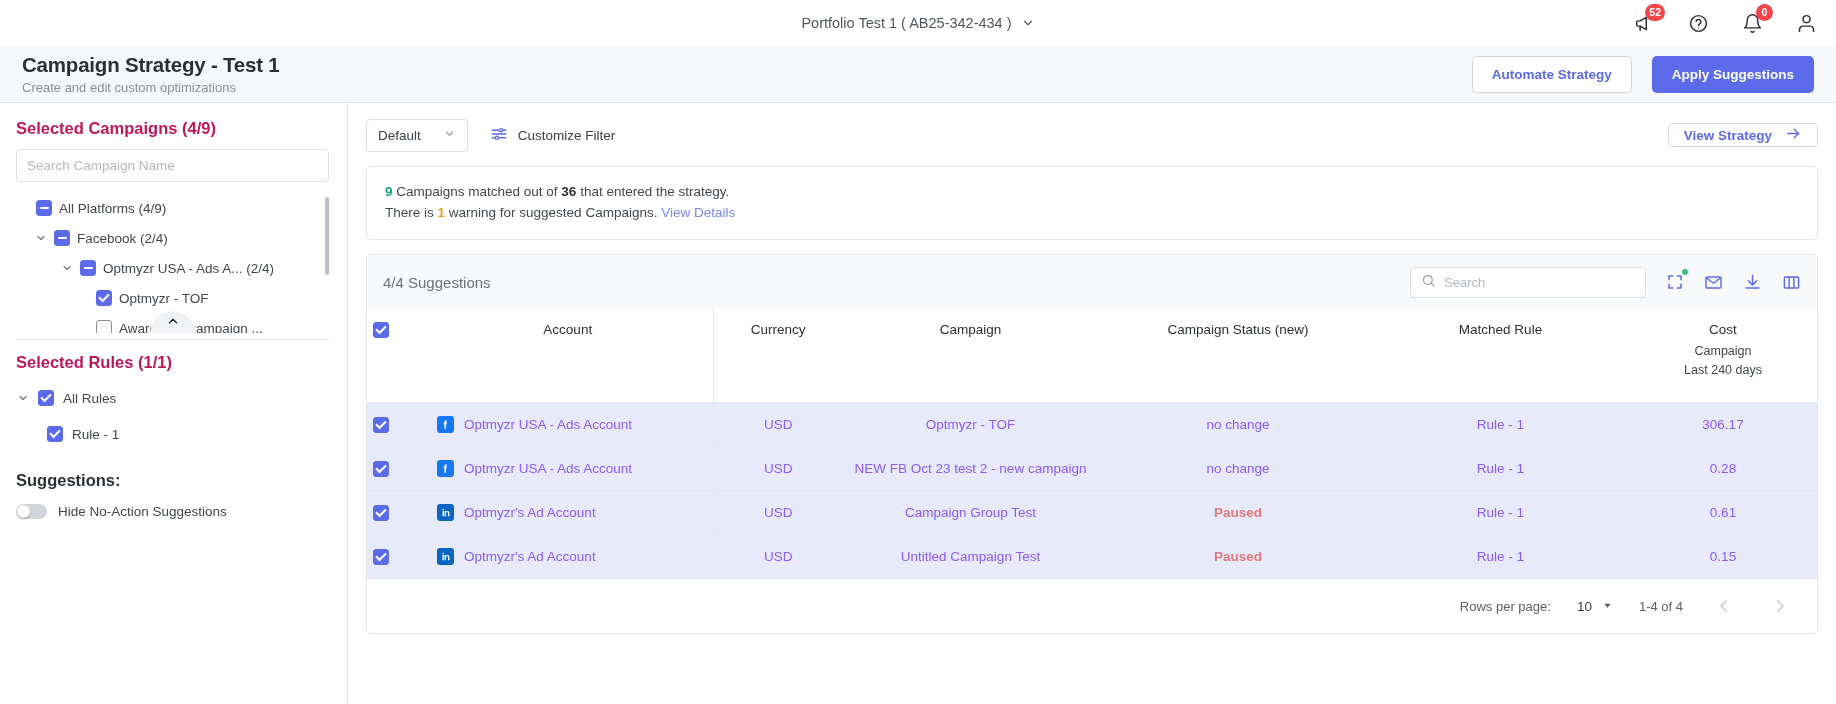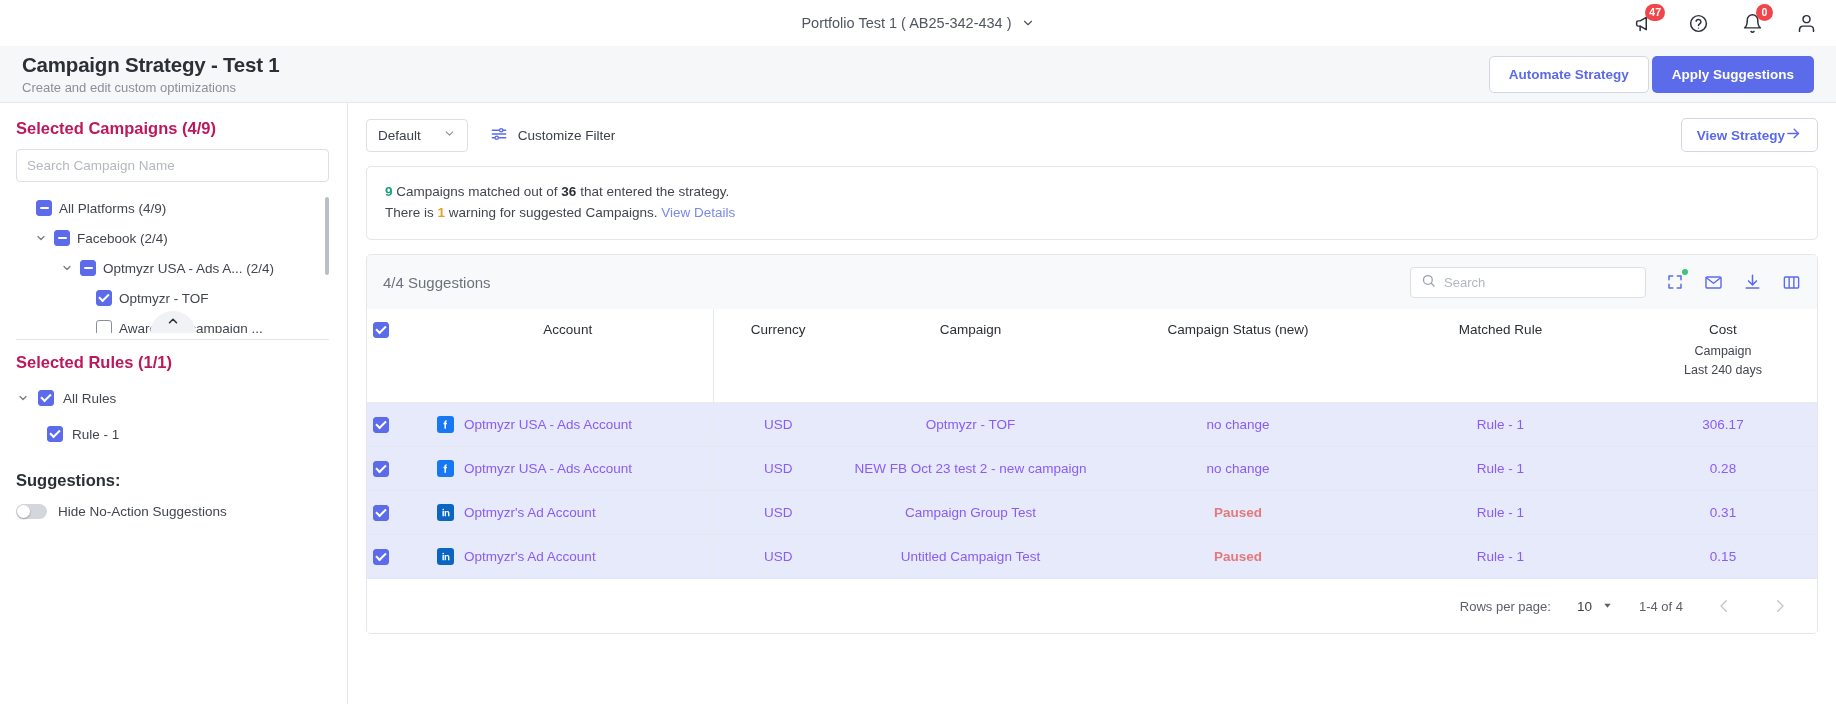--- a/index.html
+++ b/index.html
@@ -42,21 +42,21 @@
     height: 57px; width: 100%;
     background: #f6f7f9;
     border-bottom: 1px solid #e6e8ec;
     display: flex; align-items: center;
     padding: 0 22px 0 22px;
     position: relative;
   }
   .ph-left { display: flex; flex-direction: column; gap: 3px; }
   .ph-title { font-size: 20.5px; font-weight: 700; color: #2b2f36; letter-spacing: -0.2px; }
   .ph-sub { font-size: 13px; color: #8a8f99; }
-  .ph-actions { margin-left: auto; display: flex; align-items: center; gap: 3px; }
+  .ph-actions { margin-left: auto; display: flex; align-items: center; gap: 20px; }
   .btn {
     font-family: "Liberation Sans", sans-serif;
     font-size: 13.5px; font-weight: 700;
     border-radius: 5px; cursor: pointer;
     padding: 10px 19px; border: 1px solid transparent;
     white-space: nowrap;
   }
   .btn-outline { background:#ffffff; color:#5b6ae8; border-color:#d3d7e4; }
   .btn-primary { background:#5c6bea; color:#ffffff; }
 
@@ -146,23 +146,23 @@
     border: 1px solid #dcdfe6; border-radius: 4px;
     height: 33px; padding: 0 11px; font-size: 13.5px; color:#3b4049;
     cursor:pointer; background:#fff;
   }
   .customize-filter {
     display:flex; align-items:center; gap:10px;
     margin-left: 22px; font-size: 13.5px; color:#3b4049; cursor:pointer;
   }
   .view-strategy {
     margin-left: auto;
-    display:flex; align-items:center; 
+    display:flex; align-items:center; gap:13px;
     border:1px solid #d3d7e4; border-radius: 5px;
-    height: 34px; padding: 0 15px;
+    height: 24px; padding: 0 15px;
     font-size: 13.5px; font-weight: 700; color:#5b6ae8; cursor:pointer;
     background:#fff;
   }
 
   .analysis-card {
     margin-top: 13px;
     border: 1px solid #e4e6eb; border-radius: 5px;
     background:#fff; padding: 14px 18px 16px 18px;
   }
   .analysis-title { font-size: 14.5px; color:#41464f; margin-bottom: 7px; }
@@ -250,21 +250,21 @@
         </svg>
     </span>
   </div>
 
   <div class="topbar-icons">
     <div class="ticon">
       <svg width="21" height="21" viewBox="0 0 24 24" fill="none" stroke="#2b2f36" stroke-width="1.7" stroke-linecap="round" stroke-linejoin="round">
         <path d="M3 11v2a2 2 0 0 0 2 2h2l7 4V5L7 9H5a2 2 0 0 0-2 2z"></path>
           <path d="M7 15v5"></path>
       </svg>
-      <span class="badge">47</span>
+      <span class="badge">52</span>
     </div>
     <div class="ticon">
       <svg width="21" height="21" viewBox="0 0 24 24" fill="none" stroke="#2b2f36" stroke-width="1.7" stroke-linecap="round" stroke-linejoin="round">
         <circle cx="12" cy="12" r="9"></circle>
           <path d="M9.2 9.3a2.9 2.9 0 0 1 5.6 1c0 1.9-2.8 2.2-2.8 3.9"></path>
           <circle cx="12" cy="17.2" r="0.7" fill="#2b2f36" stroke="none"></circle>
       </svg>
     </div>
     <div class="ticon">
       <svg width="21" height="21" viewBox="0 0 24 24" fill="none" stroke="#2b2f36" stroke-width="1.7" stroke-linecap="round" stroke-linejoin="round">
@@ -544,21 +544,21 @@
                       <path d="M5.4 8.9h3.1V20H5.4V8.9zM7 3.9a1.8 1.8 0 1 1 0 3.6 1.8 1.8 0 0 1 0-3.6zM10.6 8.9h3v1.5h.1c.4-.8 1.5-1.7 3-1.7 3.2 0 3.8 2.1 3.8 4.8V20h-3.1v-5.9c0-1.4 0-3.2-2-3.2s-2.2 1.5-2.2 3.1V20h-3.1V8.9z"></path>
                     </svg>
                 </span>
                 <span>Optmyzr's Ad Account</span>
               </span>
             </td>
             <td class="vline-left">USD</td>
             <td class="campaign-wrap">Campaign Group Test</td>
             <td class="status-paused">Paused</td>
             <td>Rule - 1</td>
-            <td>0.31</td>
+            <td>0.61</td>
           </tr>
 
           <tr>
             <td>
                 <span class="cb checked"></span>
               </td>
             <td class="account-cell">
               <span class="acct">
                 <span class="plat-icon li">
                   <svg width="11" height="11" viewBox="0 0 24 24" fill="#ffffff">

